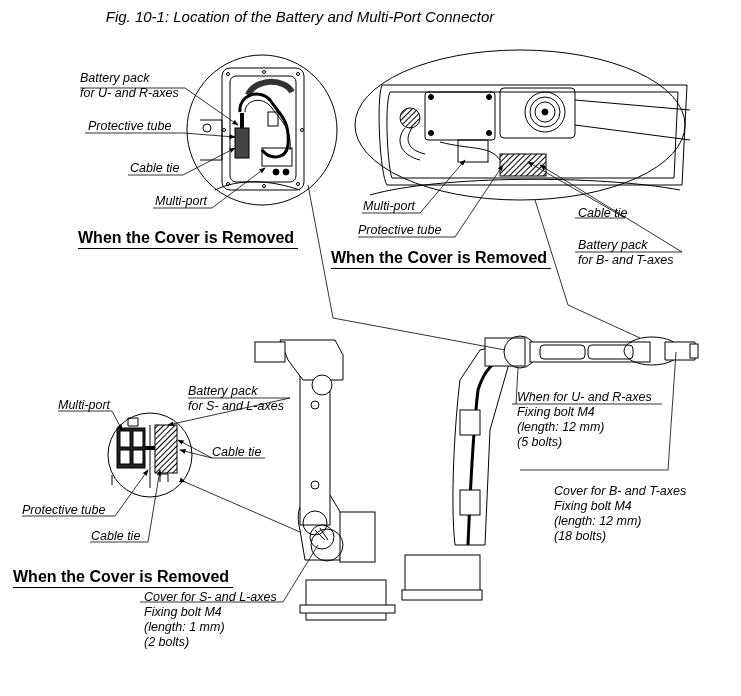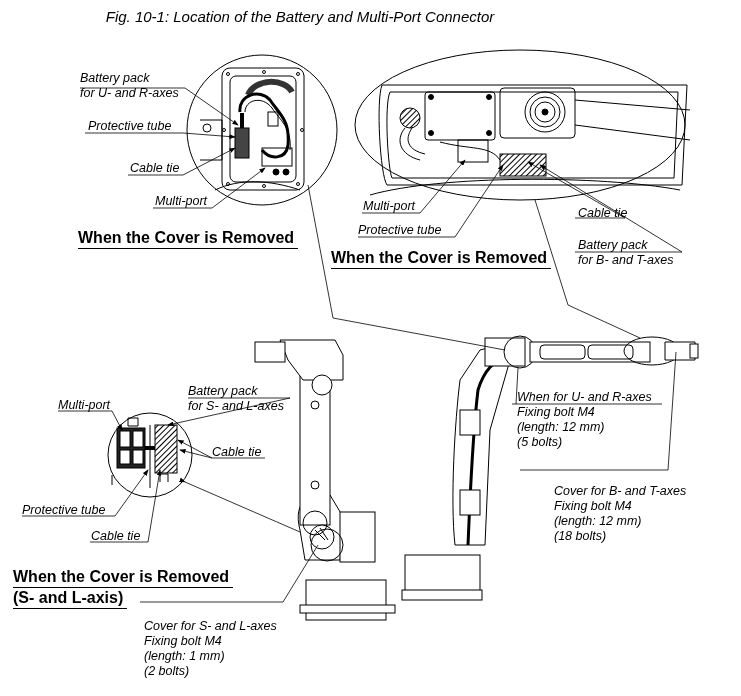--- a/index.html
+++ b/index.html
@@ -186,33 +186,32 @@
 <div class="lbl" style="left:58px;top:398px;">Multi-port</div>
 <div class="lbl" style="left:188px;top:384px;">
   <div>Battery pack</div>
   <div>for S- and L-axes</div>
 </div>
 <div class="lbl" style="left:212px;top:445px;">Cable tie</div>
 <div class="lbl" style="left:22px;top:503px;">Protective tube</div>
 <div class="lbl" style="left:91px;top:529px;">Cable tie</div>
 <div class="big" style="left:13px;top:567px;">
   <span>When the Cover is Removed</span><br>
-  <span>(S- and L-axis)</span>
 </div>
 
 <div class="lbl" style="left:517px;top:390px;">
   <div>When for U- and R-axes</div>
   <div>Fixing bolt M4</div>
   <div>(length: 12 mm)</div>
   <div>(5 bolts)</div>
 </div>
 <div class="lbl" style="left:524px;top:484px;margin-left:30px;">
   <div>Cover for B- and T-axes</div>
   <div>Fixing bolt M4</div>
   <div>(length: 12 mm)</div>
   <div>(18 bolts)</div>
 </div>
-<div class="lbl" style="left:144px;top:590px;margin-top:29px;">
+<div class="lbl" style="left:144px;top:590px;">
   <div>Cover for S- and L-axes</div>
   <div>Fixing bolt M4</div>
   <div>(length: 1 mm)</div>
   <div>(2 bolts)</div>
 </div>
 
 </body></html>

